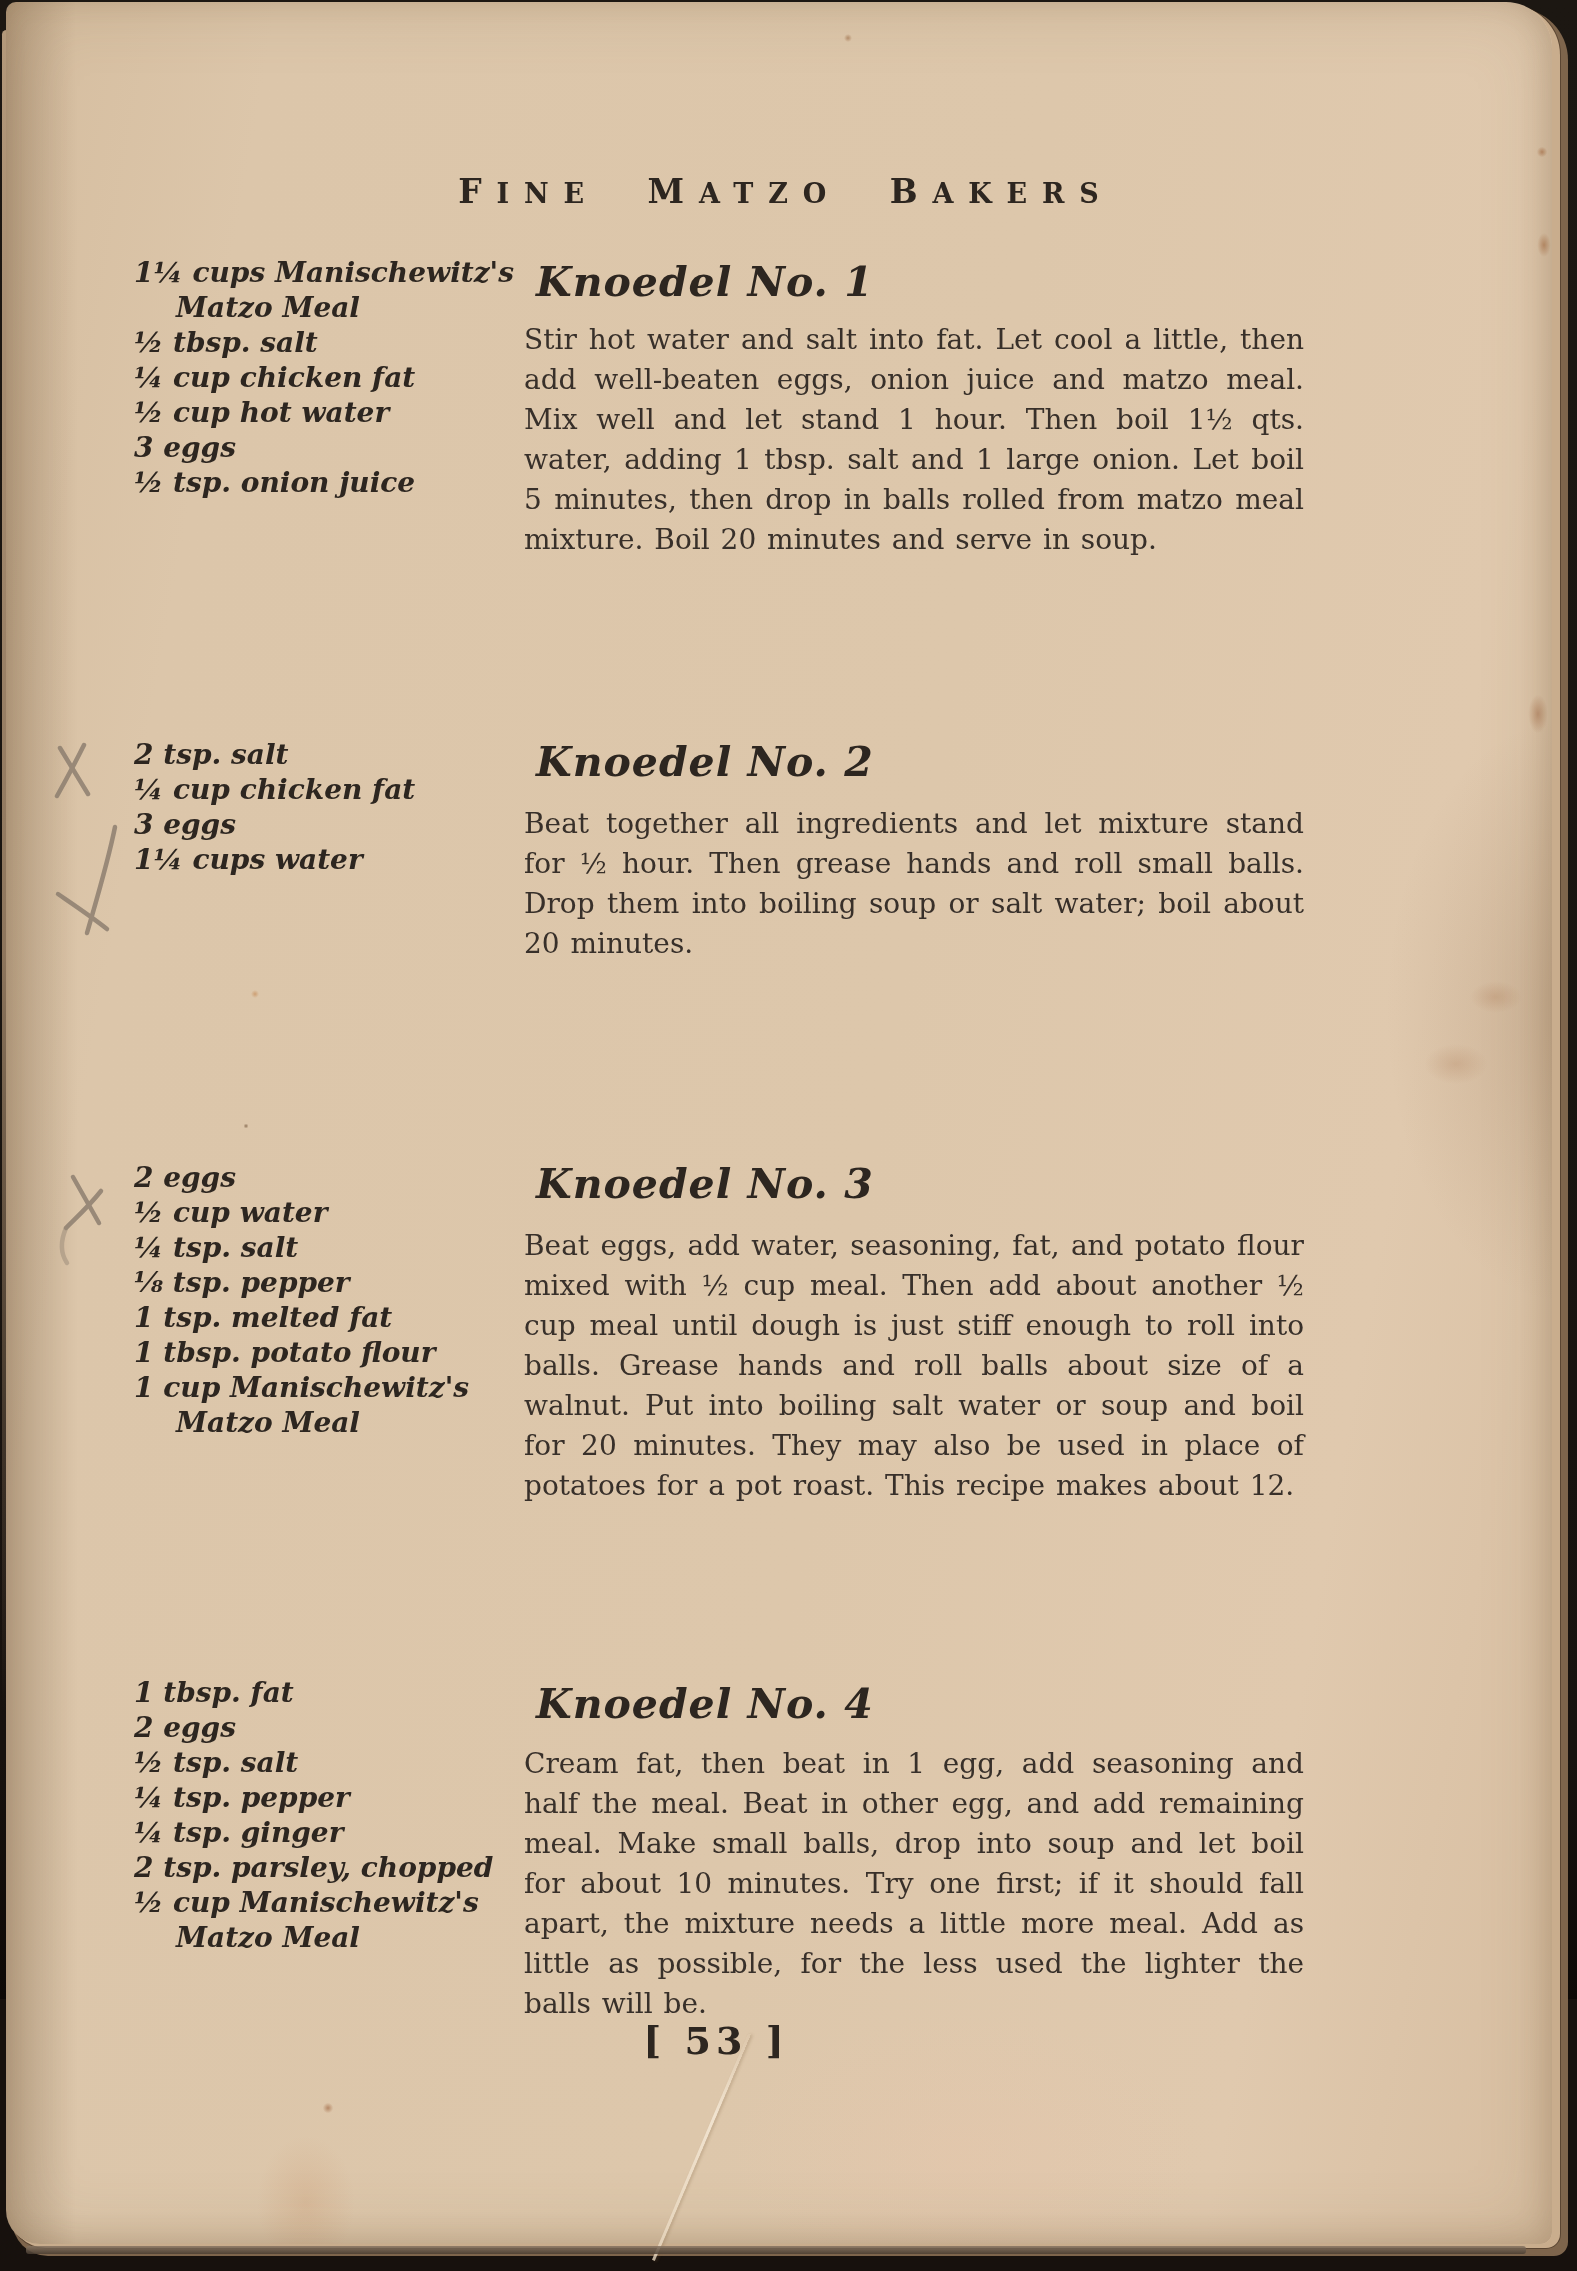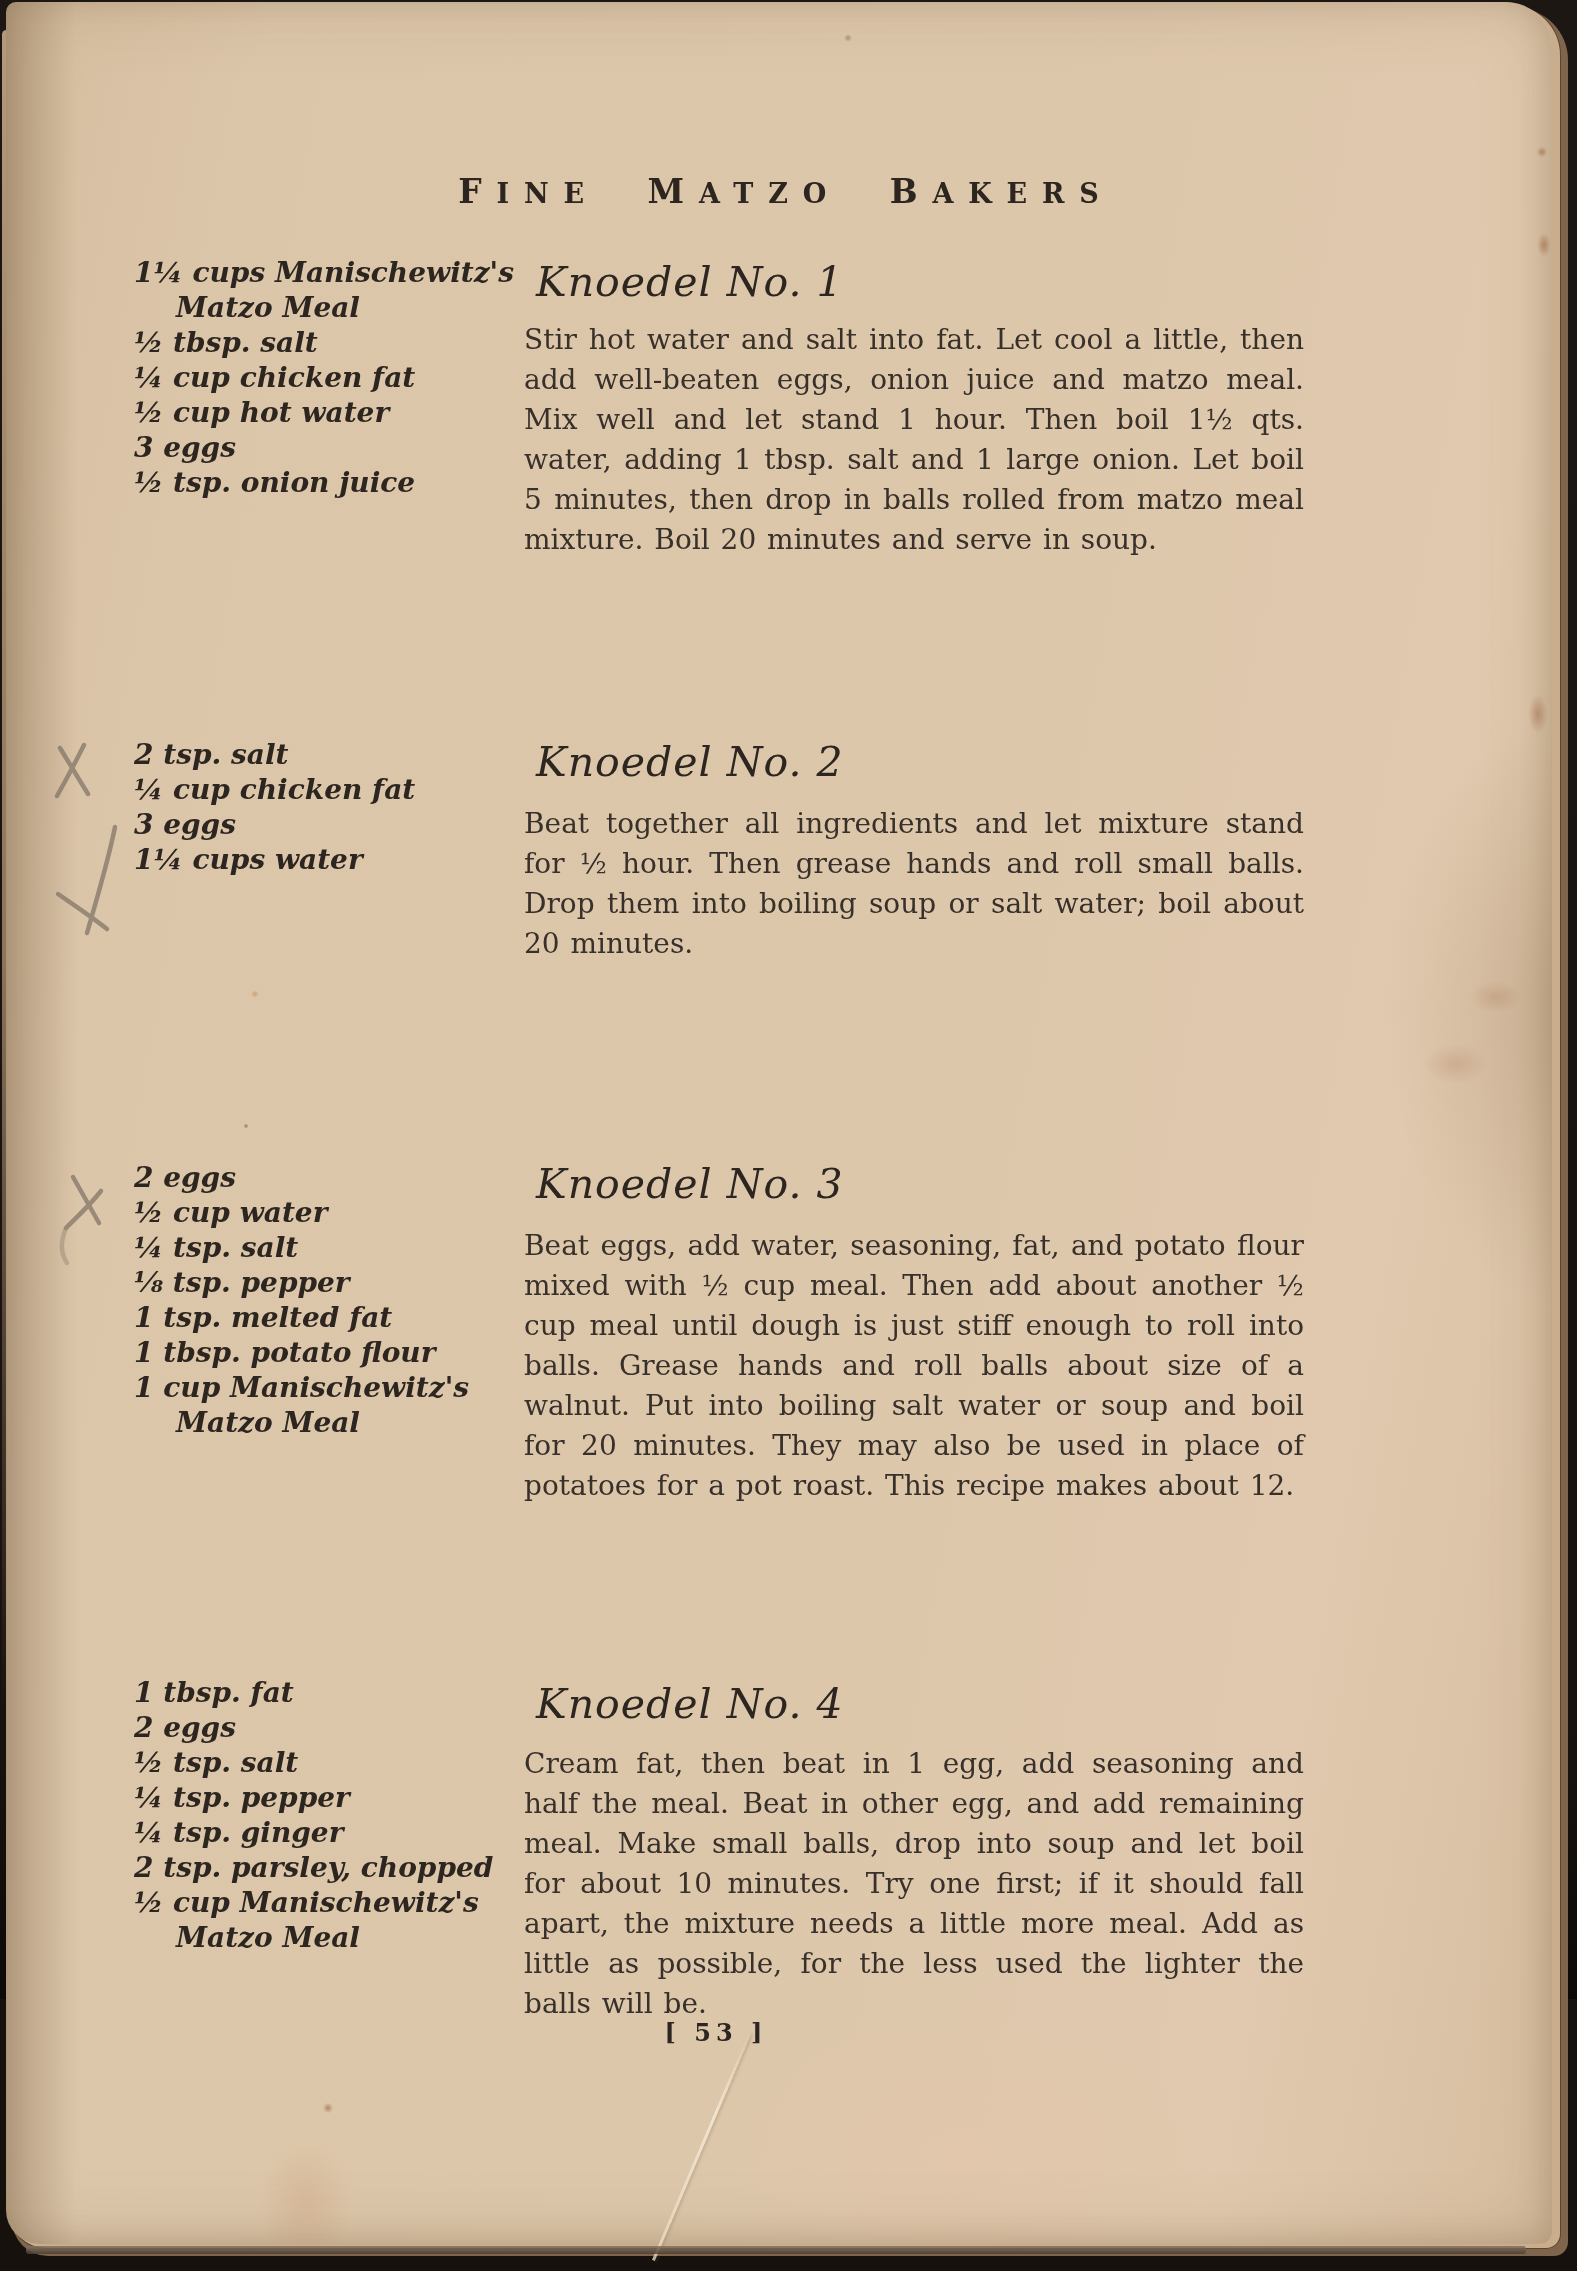--- a/index.html
+++ b/index.html
@@ -89,37 +89,37 @@
     position:absolute;left:128px;width:412px;
     margin:0;padding:0;list-style:none;
     font-size:28px;line-height:35px;
     font-style:italic;font-weight:bold;
     color:var(--ink-dark);
   }
   .ingredients li{padding-left:42px;text-indent:-42px;}
 
   .rtitle{
     position:absolute;left:530px;margin:0;
-    font-size:41px;font-style:italic;font-weight:normal;
+    font-size:41px;font-style:italic;font-weight:bold;
     letter-spacing:1px;color:var(--ink-dark);
   }
   .rtext{
     position:absolute;left:518px;width:780px;margin:0;
     font-size:28px;line-height:40px;text-align:justify;
     word-spacing:2px;color:var(--ink);
   }
 
   #ing-1{top:253px;} #title-1{top:256px;} #text-1{top:318px;}
   #ing-2{top:735px;} #title-2{top:736px;} #text-2{top:802px;}
   #ing-3{top:1158px;} #title-3{top:1158px;text-align:right;} #text-3{top:1224px;}
   #ing-4{top:1673px;} #title-4{top:1678px;} #text-4{top:1742px;}
 
   .page-number{
     position:absolute;left:560px;top:2016px;width:300px;
-    text-align:center;font-size:24px;font-weight:bold;
+    text-align:center;font-size:38px;font-weight:bold;
     letter-spacing:5px;color:var(--ink-dark);
   }
   .pencil-marks{position:absolute;left:0;top:0;pointer-events:none;}
 </style>
 </head>
 <body>
 
 <div id="canvas">
 
   <div class="stack2"></div>

